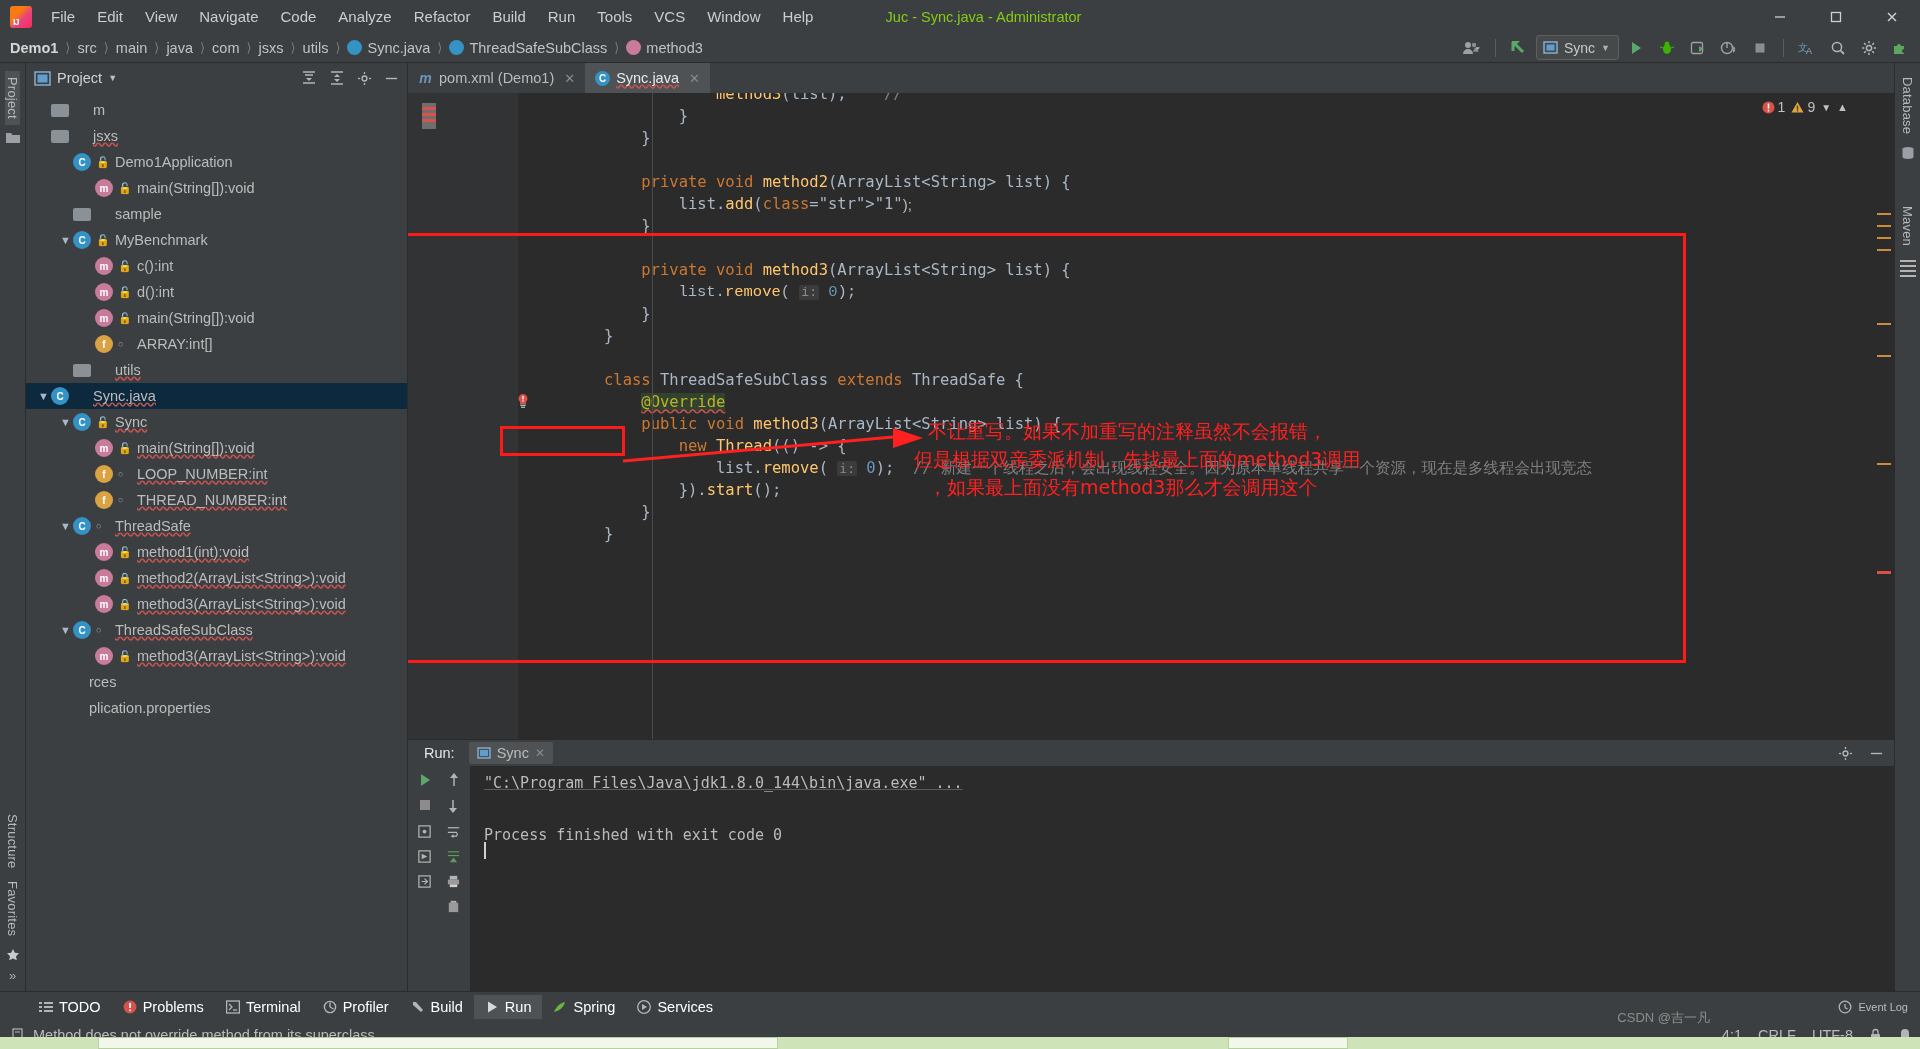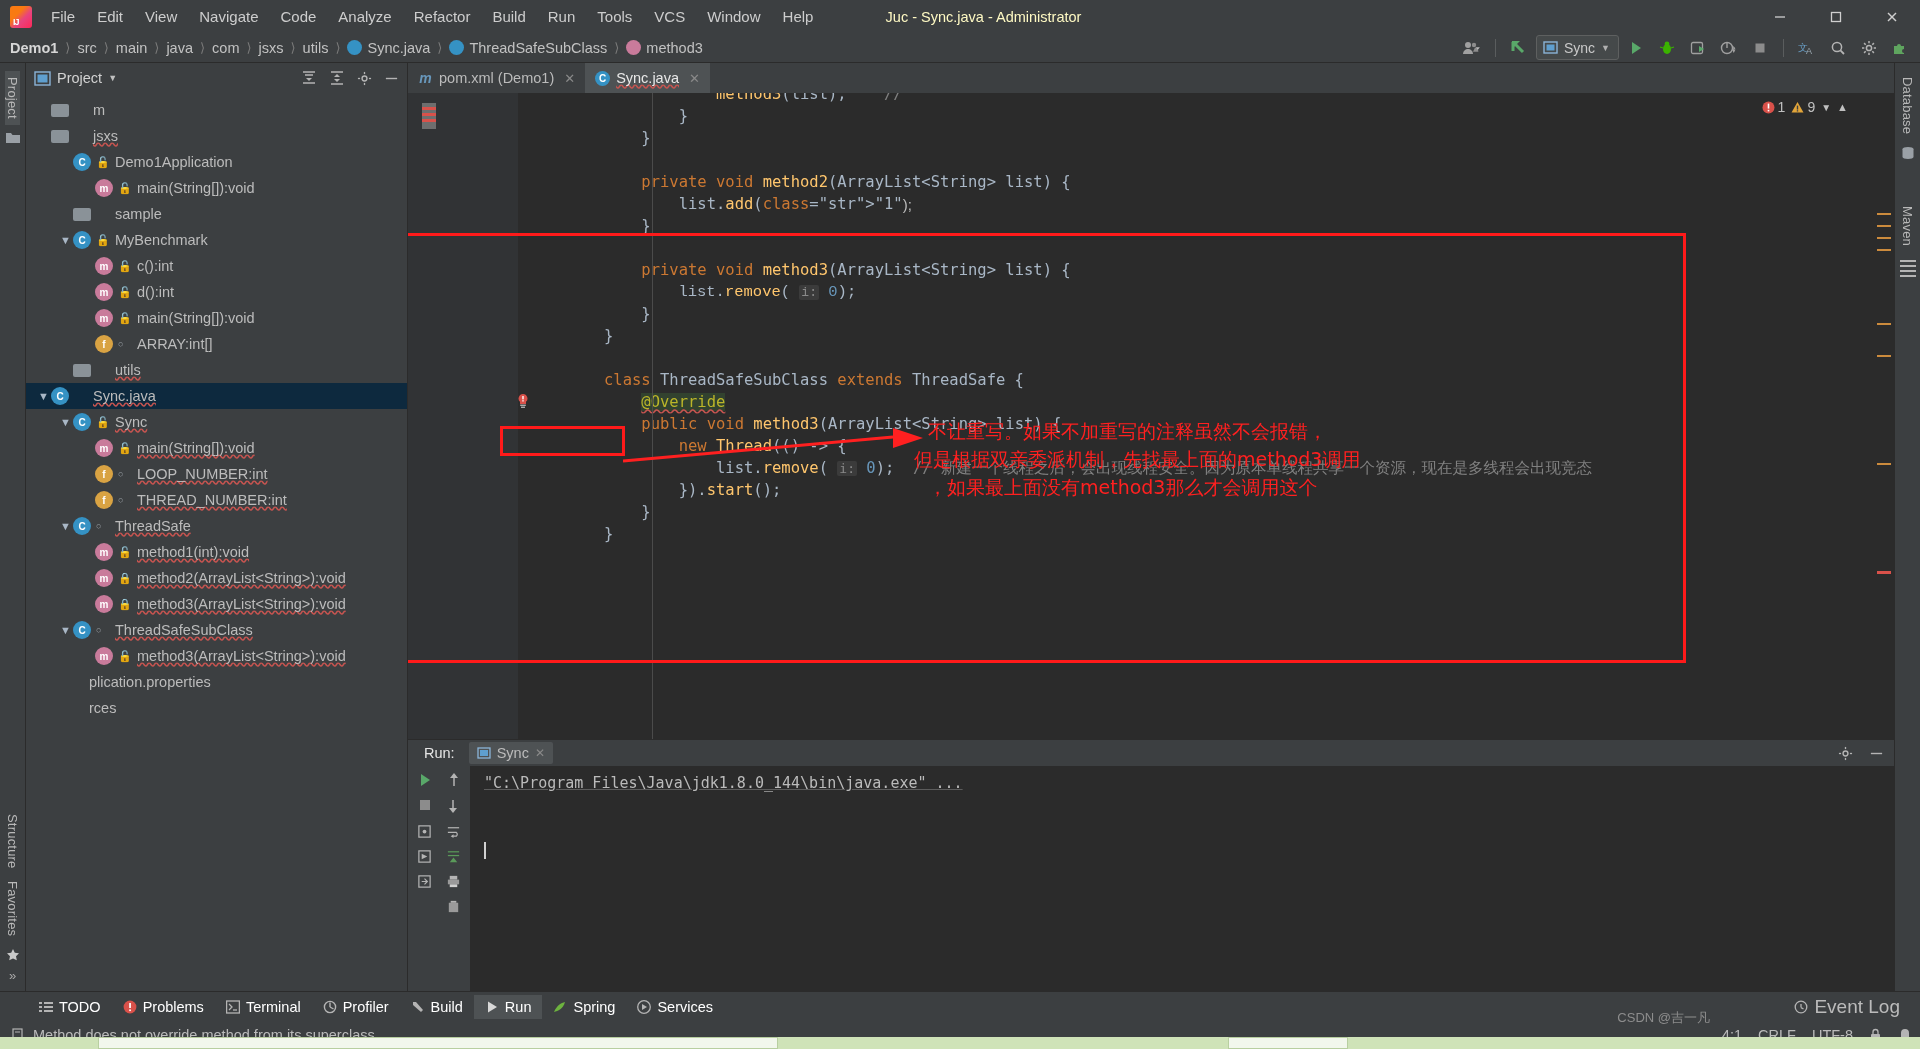--- a/index.html
+++ b/index.html
@@ -8,21 +8,21 @@
 
   .app { position:relative; width:1920px; height:1049px; display:flex; flex-direction:column; }
 
   
   .menubar { height:33px; background:#3c3f41; display:flex; align-items:center; padding-left:6px; flex:0 0 33px; position:relative; }
   .logo { width:22px; height:22px; margin:0 8px 0 4px; border-radius:3px;
           background:linear-gradient(135deg,#f97a12 0%,#f97a12 35%,#e8437f 60%,#fe2857 100%);
           position:relative; }
   .logo::after { content:"IJ"; position:absolute; left:3px; bottom:1px; font-size:9px; font-weight:bold; color:#fff; letter-spacing:-1px;}
   .menuitem { padding:4px 11px; font-size:15px; color:#cdcdcd; cursor:default; white-space:nowrap;}
-  .wintitle { position:absolute; left:50%; transform:translateX(-38%); font-size:14.5px; color:#fef9c3; }
+  .wintitle { position:absolute; left:50%; transform:translateX(-38%); font-size:14.5px; color:#84cc16; }
   .winbtns { position:absolute; right:0; top:0; height:33px; display:flex; align-items:center; }
   .winbtn { width:56px; height:33px; display:flex; align-items:center; justify-content:center; font-size:15px; color:#cfcfcf;}
 
   
   .navbar { height:30px; background:#3c3f41; display:flex; align-items:center; padding-left:10px; flex:0 0 30px;
             border-bottom:1px solid #2b2b2b; position:relative; }
   .crumb { display:flex; align-items:center; font-size:14.5px; color:#c2c2c2; white-space:nowrap; }
   .crumb.bold { font-weight:bold; color:#d6d6d6; }
   .sep { color:#7a7a7a; margin:0 7px; font-size:13px; }
   .navbar .icon-badge { width:15px; height:15px; border-radius:50%; margin-right:5px; display:inline-block; }
@@ -114,21 +114,21 @@
   .runside { width:62px; flex:0 0 62px; display:flex; flex-direction:column; align-items:center; padding-top:6px; gap:10px;}
   .console { flex:1; background:#2b2b2b; padding:8px 0 0 14px; font-family:"DejaVu Sans Mono", monospace; font-size:15px;
              color:#bbbbbb; position:relative;}
   .console .path { color:#bbbbbb; text-decoration:underline; text-decoration-color:#5c5c5c;}
 
   
   .bottombar { height:30px; flex:0 0 30px; background:#3c3f41; display:flex; align-items:center; padding-left:28px; gap:0;
                border-top:1px solid #2b2b2b; position:relative;}
   .bbtn { display:flex; align-items:center; gap:6px; padding:4px 11px; font-size:14.5px; color:#ffffff;}
   .bbtn.active { background:#4e5254; }
-  .bottombar .right { position:absolute; right:20px; display:flex; align-items:center; gap:6px; font-size:19px;}
+  .bottombar .right { position:absolute; right:12px; display:flex; align-items:center; gap:6px; font-size:11px;}
 
   
   .statusbar { height:28px; flex:0 0 28px; background:#3c3f41; display:flex; align-items:center; padding-left:10px;
                font-size:14.5px; color:#bbbbbb; position:relative;}
   .statusbar .right { position:absolute; right:8px; display:flex; align-items:center; gap:16px;}
 
   .taskbar { position:absolute; left:0; bottom:0; width:1920px; height:12px; background:#cfe3b8; }
   .taskbar .seg { position:absolute; top:0; height:12px; background:#f2f7ec; border:1px solid #b8cfa0;}
 
   .wm { position:absolute; right:210px; bottom:22px; font-size:13px; color:#8d8d8d; }
@@ -497,27 +497,27 @@
           <div class="row indent3">
             <span class="chev empty">▼</span>
             <span class="ico mth">m</span>
             <span class="lock pub">🔓</span>
             <span class="lbl squig">method3(ArrayList&lt;String&gt;):void</span>
           </div>
           <div class="row indent0">
             <span class="chev empty">▼</span>
             <span class="ico" style="background:none"></span>
             <span class="lock"></span>
-            <span class="lbl">plication.properties</span>
+            <span class="lbl">rces</span>
           </div>
           <div class="row indent0">
             <span class="chev empty">▼</span>
             <span class="ico" style="background:none"></span>
             <span class="lock"></span>
-            <span class="lbl">rces</span>
+            <span class="lbl">plication.properties</span>
           </div>
         </div>
     </div>
 
     <div class="editorwrap">
       <div class="tabs">
         <div class="tab">
           <span class="tabicon ti-m">m</span>
           <span>pom.xml (Demo1)</span>
           <span class="x">✕</span>
@@ -764,20 +764,21 @@
                   <svg width="15" height="15" viewBox="0 0 16 16">
                     <rect x="3" y="4" width="10" height="10" fill="#9a9a9a"></rect>
                     <rect x="5" y="2" width="6" height="2" fill="#b4b4b4"></rect>
                   </svg>
                 </span>
             </div>
           </div>
           <div class="console">
             <div class="path">"C:\Program Files\Java\jdk1.8.0_144\bin\java.exe" ...</div>
             <div style="height:34px;"></div>
+            <div>Process finished with exit code 0</div>
             <div style="position:absolute;left:14px;top:76px;width:2px;height:17px;background:#d0d0d0;"></div>
           </div>
         </div>
       </div>
     </div>
 
     <div class="rightstrip">
       <div class="vlabel">Database</div>
       <div style="margin-top:6px;">
         <svg width="14" height="14" viewBox="0 0 14 14">

